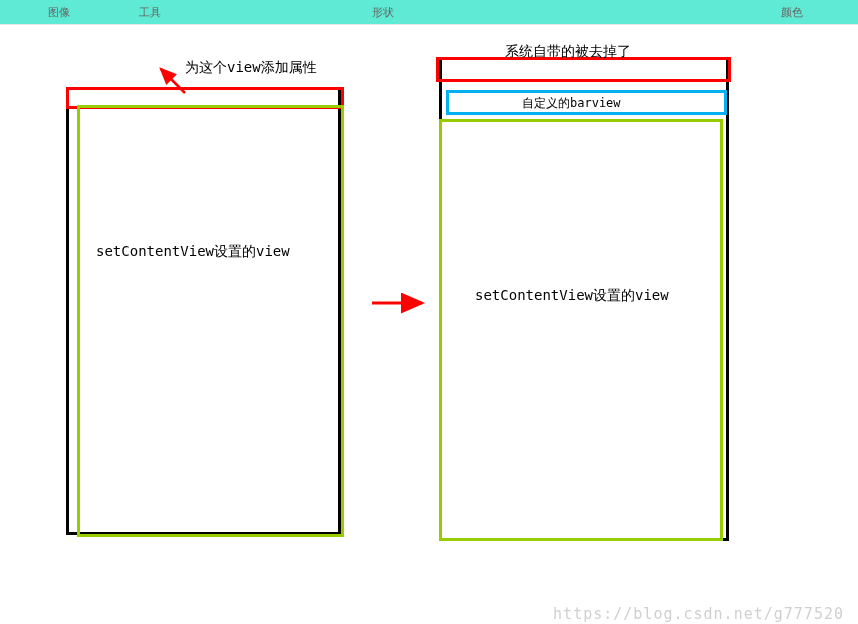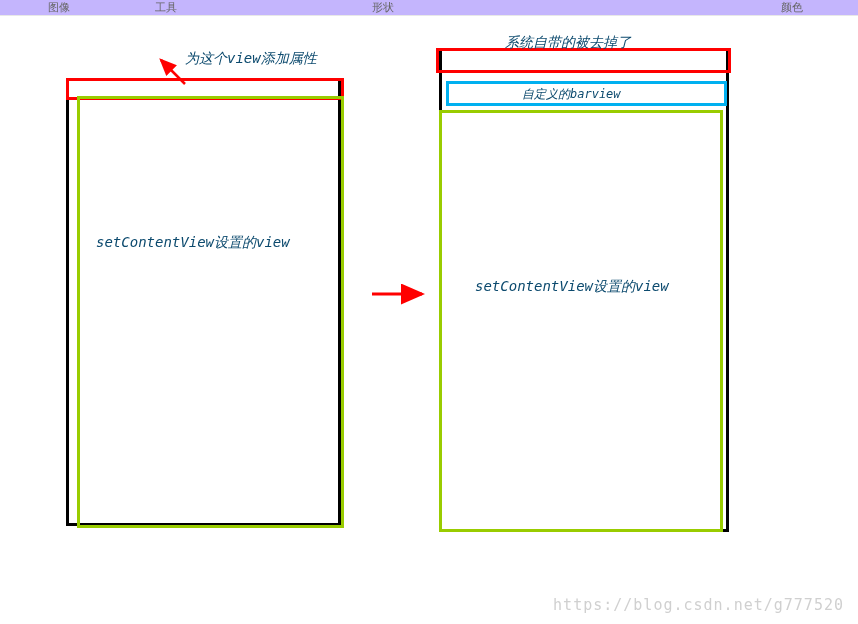--- a/index.html
+++ b/index.html
@@ -1,48 +1,48 @@
 <!DOCTYPE html>
 <html><head>
 <meta charset="utf-8">
 <style>
 * { margin: 0; padding: 0; box-sizing: border-box; }
 body { width: 858px; height: 624px; font-family: "Microsoft YaHei", sans-serif; background: #fff; position: relative; overflow: hidden; }
-.toolbar { height: 16px; background: #c4b5fd; display: flex; align-items: center; font-size: 11px; color: #666; border-bottom: 1px solid #e8e8e8; position: relative; }
+.toolbar { height: 25px; background: #5eead4; display: flex; align-items: center; font-size: 11px; color: #666; border-bottom: 1px solid #e8e8e8; position: relative; }
 .toolbar span { position: absolute; }
 .canvas { position: relative; width: 100%; height: calc(100% - 16px); }
 
 .left-outer { position: absolute; left: 66px; top: 62px; width: 275px; height: 448px; border: 3px solid #000; }
 .left-bar { position: absolute; left: 66px; top: 62px; width: 278px; height: 22px; border: 3px solid #ff0000; background: none; }
 .left-content { position: absolute; left: 77px; top: 80px; width: 267px; height: 432px; border: 3px solid #99cc00; }
 
 .right-outer { position: absolute; left: 439px; top: 32px; width: 290px; height: 484px; border: 3px solid #000; }
 .right-bar-removed { position: absolute; left: 436px; top: 32px; width: 295px; height: 25px; border: 3px solid #ff0000; }
 .right-bar-custom { position: absolute; left: 446px; top: 65px; width: 281px; height: 25px; border: 3px solid #00b0f0; }
 .right-content { position: absolute; left: 439px; top: 94px; width: 284px; height: 422px; border: 3px solid #99cc00; }
 
-.label { position: absolute; color: #0c4a6e; font-size: 14px; font-family: "SimSun", monospace; font-style: italic; }
+.label { position: absolute; color: #000000; font-size: 14px; font-family: "SimSun", monospace; }
 .l-system-bar { left: 185px; top: 34px; }
 .l-left-content { left: 96px; top: 218px; }
 .l-removed { left: 505px; top: 18px; }
 .l-custom { left: 522px; top: 70px; font-size: 12px; }
 .l-right-content { left: 475px; top: 262px; }
 .l-below-desc { left: 475px; top: 313px; width: 200px; line-height: 1.5; }
 
 .arrow-up { position: absolute; left: 155px; top: 38px; }
 .arrow-right { position: absolute; left: 370px; top: 266px; }
 
 .watermark { position: absolute; right: 14px; bottom: 10px; color: #d0d0d0; font-family: monospace; font-size: 15px; letter-spacing: 1px; }
 </style>
 </head>
 <body>
 
 <div class="toolbar">
   <span style="left:48px">图像</span>
-  <span style="left:155px">工具</span>
+  <span style="left:139px">工具</span>
   <span style="left:372px">形状</span>
   <span style="left:781px">颜色</span>
 </div>
 
 <div class="canvas">
 
   <div class="left-outer"></div>
   <div class="left-bar"></div>
   <div class="left-content"></div>
 

